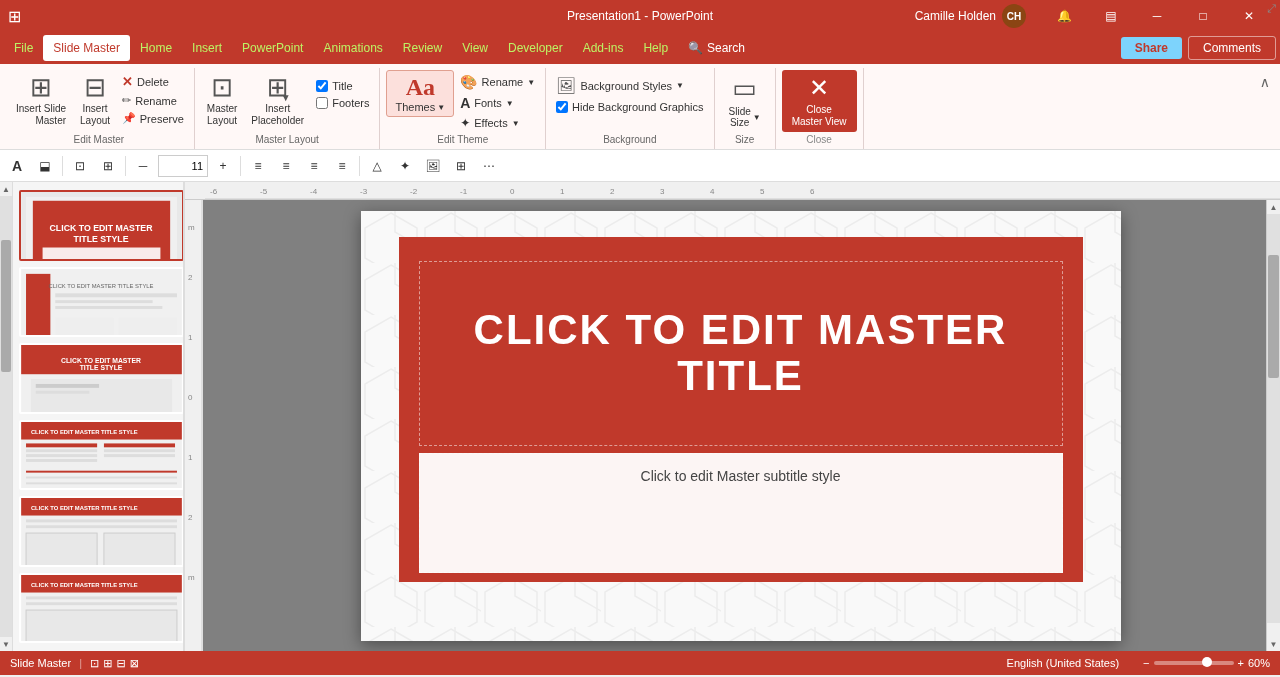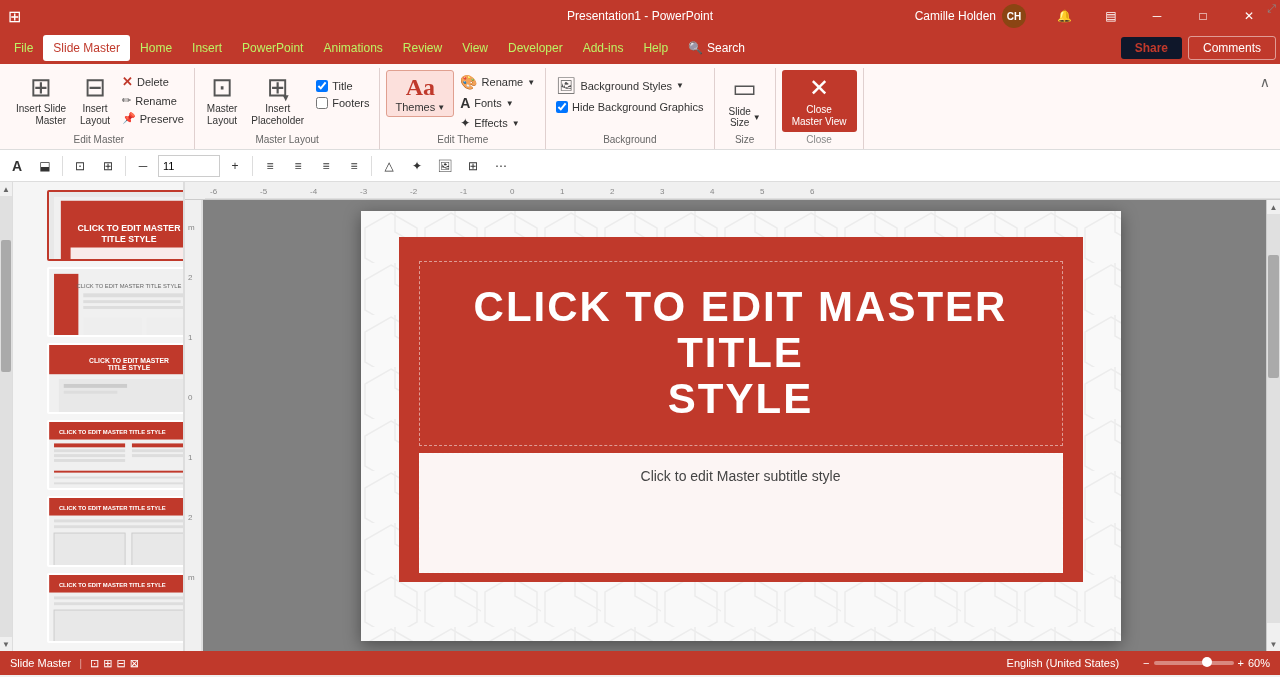--- a/index.html
+++ b/index.html
@@ -72,21 +72,21 @@
       cursor: pointer;
       font-size: 12px;
       border-radius: 3px;
     }
     .menu-item.active {
       background: white;
       color: #c0392b;
     }
     .share-btn {
       margin-left: auto;
-      background: #0f172a;
+      background: #7dd3fc;
       color: #c0392b;
       padding: 4px 14px;
       border-radius: 3px;
       font-size: 12px;
       font-weight: 600;
       cursor: pointer;
     }
     .comments-btn {
       color: white;
       padding: 4px 14px;
@@ -237,47 +237,46 @@
       color: #333;
       border: 1px solid transparent;
     }
     .toolbar-separator {
       width: 1px;
       height: 20px;
       background: #ddd;
       margin: 0 2px;
     }
     .toolbar-input {
-      width: 62px;
+      width: 50px;
       height: 22px;
       border: 1px solid #ccc;
       padding: 0 4px;
       font-size: 11px;
-      text-align: left;
+      text-align: right;
     }
 
     
     .slide-panel {
       width: 185px;
       background: #f5f5f5;
       border-right: 1px solid #ddd;
       overflow-y: auto;
       padding: 8px 6px;
       display: flex;
       flex-direction: column;
       gap: 6px;
     }
     .slide-thumb {
       width: 165px;
       cursor: pointer;
       border: 2px solid transparent;
       border-radius: 2px;
       background: white;
       overflow: hidden;
-      margin-left: 28px;
     }
     .slide-thumb.selected { border-color: #c0392b; }
     .slide-thumb-inner {
       width: 100%;
       aspect-ratio: 16/9;
       background: white;
       position: relative;
       overflow: hidden;
     }
 
@@ -828,21 +827,20 @@
             <rect width="100%" height="100%" fill="#f5f5f5"></rect>
             <rect width="100%" height="100%" fill="url(#hexPat)" opacity="0.7"></rect>
           </svg>
 
           <div class="slide-red-area">
           </div>
 
           <div class="slide-title-box">
             <div class="slide-title-text">
               <span>CLICK TO EDIT MASTER TITLE</span><br>
-              <span>STYLE</span>
             </div>
           </div>
 
           <div class="slide-subtitle-box">
             <div class="slide-subtitle-text">Click to edit Master subtitle style</div>
           </div>
 
         </div>
       </div>
 

